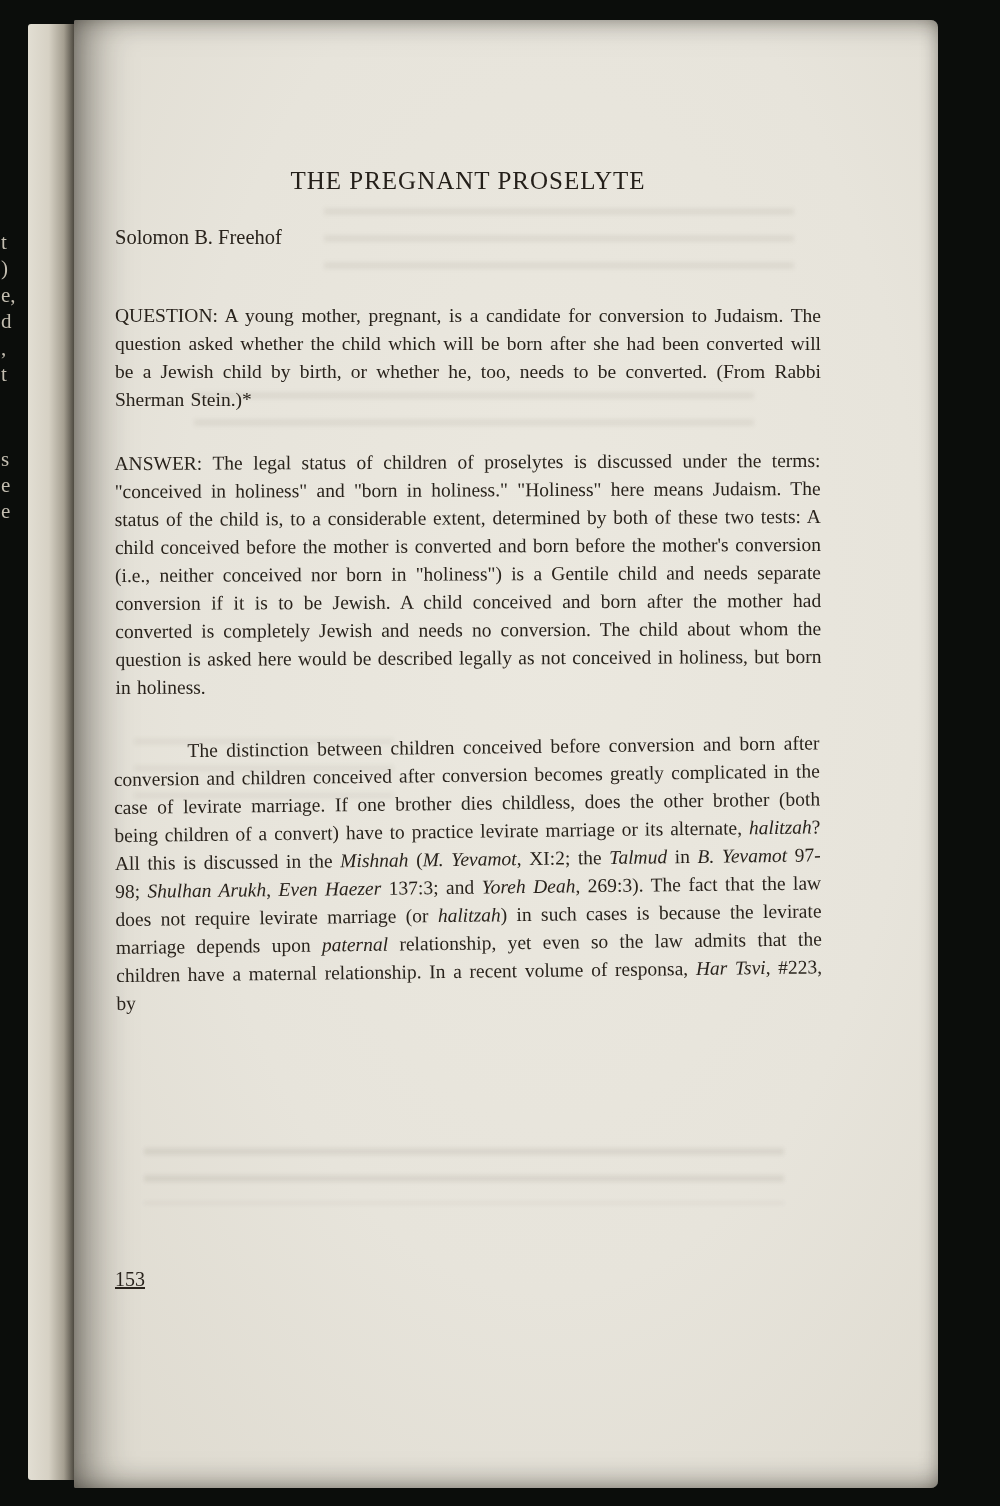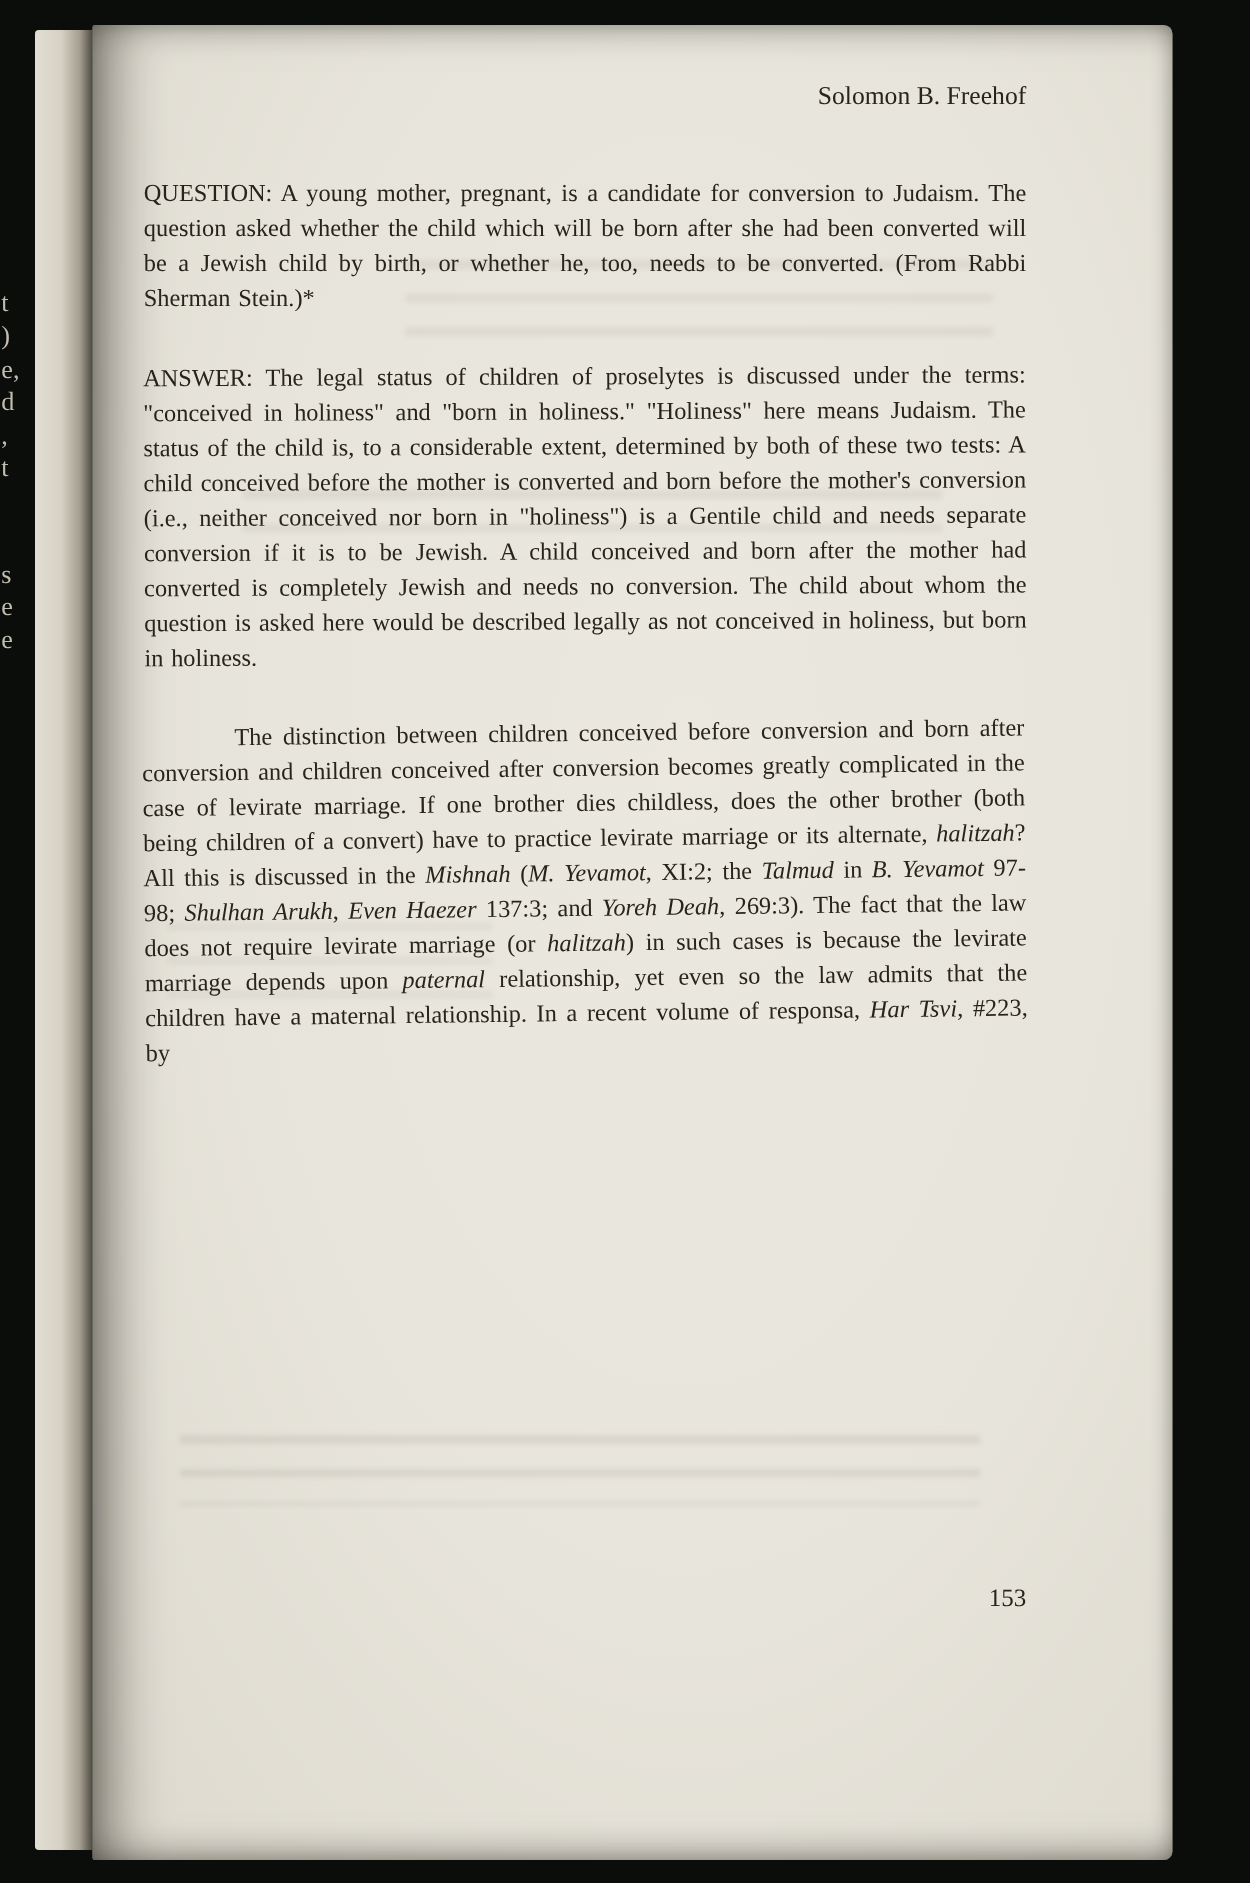--- a/index.html
+++ b/index.html
@@ -62,36 +62,36 @@
   }
   .title {
     margin-top:146px;
     text-align:center;
     font-size:25px; line-height:30px;
     letter-spacing:1px;
     font-weight:400;
     color:#241f19;
   }
   .author {
-    margin-top:44px;
-    text-align:right;
+    margin-top:28px;
+    text-align:left;
     font-size:20.5px; line-height:26px;
   }
   .paras { margin-top:52px; }
   .para {
     text-align:justify;
     word-spacing:0.07em;
     margin-bottom:36px;
   }
   .para.indent { text-indent:74px; }
   .para em { font-style:italic; }
 
   .page-number {
     position:absolute; top:1248px; left:41px; width:706px;
-    text-align:right; font-size:20px; color:#29231c;
+    text-align:left; font-size:20px; color:#29231c;text-decoration:underline;
   }
 </style>
 </head>
 <body>
 
 <div class="edge-frags">
     <span class="edge-frag" style="top: 232px;">t</span>
     <span class="edge-frag" style="top: 258px;">)</span>
     <span class="edge-frag" style="top: 285px;">e,</span>
     <span class="edge-frag" style="top: 311px;">d</span>
@@ -105,20 +105,21 @@
 <div class="left-page"></div>
 
 <div class="main-page">
 
   <div class="bleed bleed-1"></div>
   <div class="bleed bleed-2"></div>
   <div class="bleed bleed-3"></div>
   <div class="bleed bleed-4"></div>
 
   <div class="text-block">
+    <h1 class="title">THE PREGNANT PROSELYTE</h1>
     <div class="author">Solomon B. Freehof</div>
     <div class="paras">
         <p class="para"><span>QUESTION:  A young mother, pregnant, is a candidate for conversion to Judaism. The question asked whether the child which will be born after she had been converted will be a Jewish child by birth, or whether he, too, needs to be converted. (From Rabbi Sherman Stein.)*</span></p>
         <p class="para" style="transform: rotate(-0.25deg); transform-origin: left center;"><span>ANSWER:  The legal status of children of proselytes is discussed under the terms:  "conceived in holiness" and "born in holiness." "Holiness" here means Judaism. The status of the child is, to a considerable extent, determined by both of these two tests: A child conceived before the mother is converted and born before the mother's conversion (i.e., neither conceived nor born in "holiness") is a Gentile child and needs separate conversion if it is to be Jewish. A child conceived and born after the mother had converted is completely Jewish and needs no conversion. The child about whom the question is asked here would be described legally as not conceived in holiness, but born in holiness.</span></p>
         <p class="para indent" style="transform: rotate(-0.7deg); transform-origin: left center;"><span>The distinction between children conceived before conversion and born after conversion and children conceived after conversion becomes greatly complicated in the case of levirate marriage. If one brother dies childless, does the other brother (both being children of a convert) have to practice levirate marriage or its alternate, </span><em>halitzah</em><span>? All this is discussed in the </span><em>Mishnah</em><span> (</span><em>M. Yevamot</em><span>, XI:2; the </span><em>Talmud</em><span> in </span><em>B. Yevamot</em><span> 97-98; </span><em>Shulhan Arukh</em><span>, </span><em>Even Haezer</em><span> 137:3; and </span><em>Yoreh Deah</em><span>, 269:3). The fact that the law does not require levirate marriage (or </span><em>halitzah</em><span>) in such cases is because the levirate marriage depends upon </span><em>paternal</em><span> relationship, yet even so the law admits that the children have a maternal relationship. In a recent volume of responsa, </span><em>Har Tsvi</em><span>, #223, by</span></p>
       </div>
   </div>
 
   <div class="page-number">153</div>
 </div>

